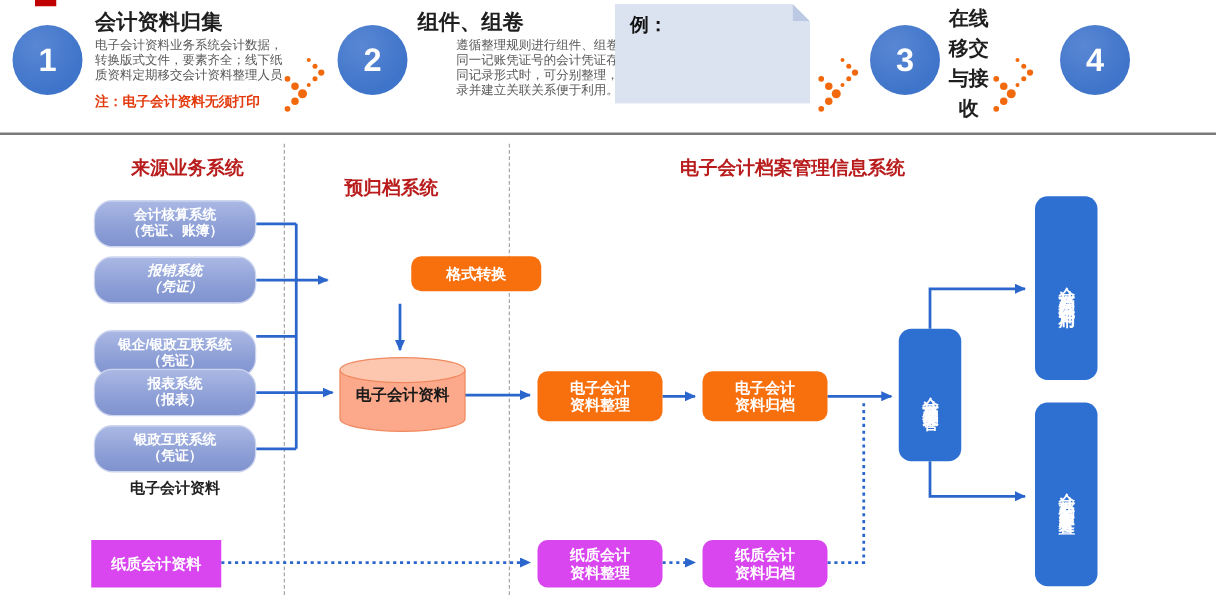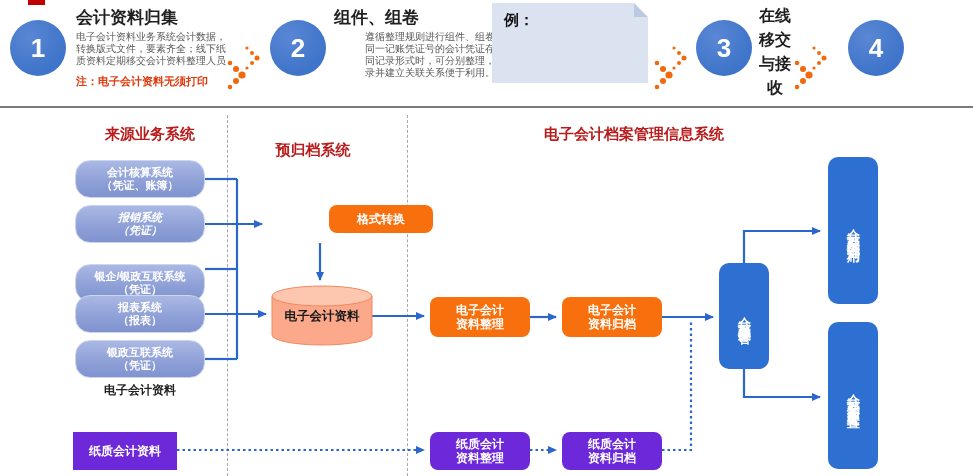--- a/index.html
+++ b/index.html
@@ -46,21 +46,21 @@
     color:#fff; font-weight:bold; font-size:11px; line-height:13px;
     display:flex; align-items:center; justify-content:center; text-align:center;
     white-space:pre-line; z-index:2;
   }
   .flow-box {
     border-radius:8px; color:#fff; font-weight:bold; font-size:12px; line-height:14px;
     display:flex; align-items:center; justify-content:center; text-align:center;
     white-space:pre-line; z-index:2;
   }
   .orange { background:#f8700d; }
-  .green  { background:#6d28d9; }
+  .green  { background:#d946ef; }
   .sq     { border-radius:0; }
   .blue-vbox {
     background:#2e6fd2; border-radius:10px; color:#fff; font-weight:bold; font-size:13px;
     writing-mode:vertical-rl; letter-spacing:3px;
     display:flex; align-items:center; justify-content:center; z-index:2;
   }
   .cyl-label { color:#1a1a1a; font-weight:bold; font-size:12.5px; text-align:center; z-index:2; }
   .src-footnote { font-size:12px; font-weight:bold; color:#222; text-align:center; }
   .overlay { left:0; top:0; z-index:1; }
 </style>

